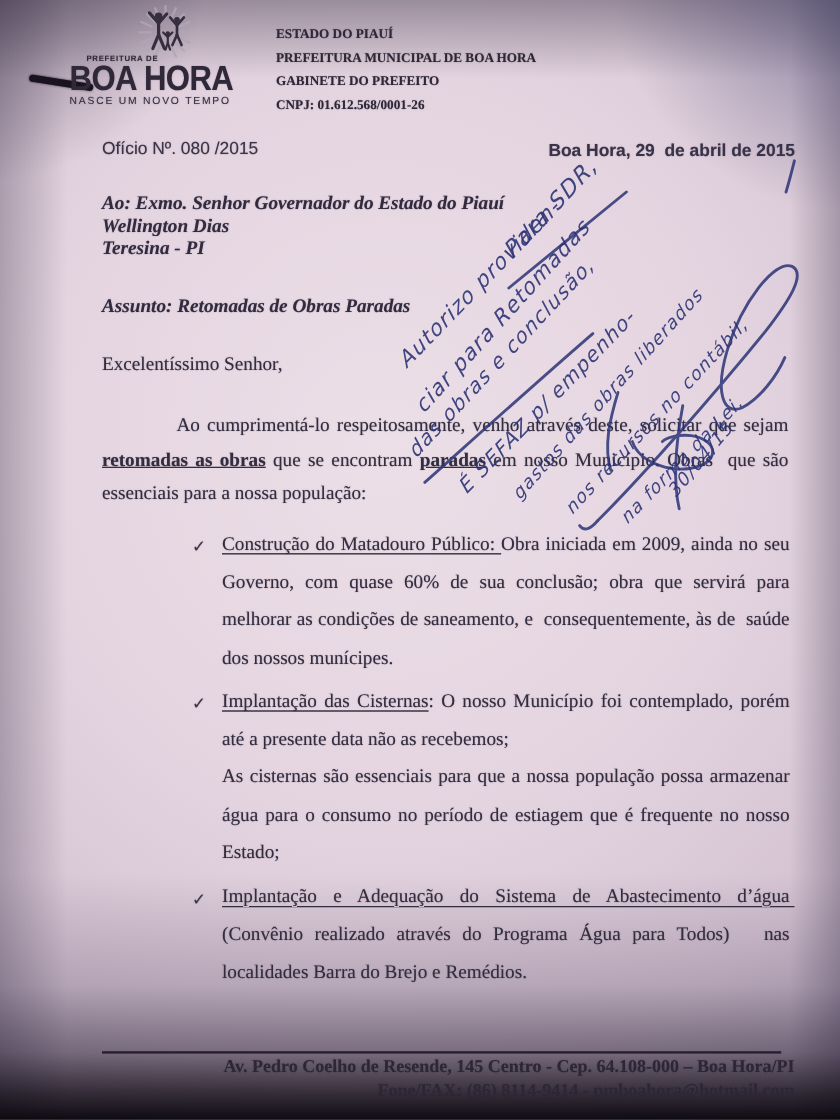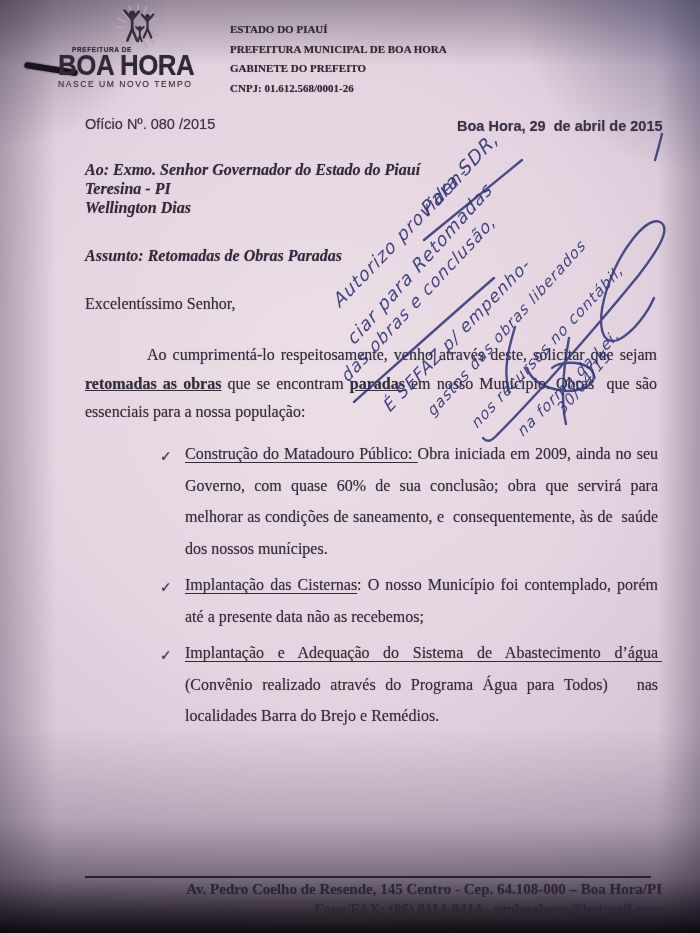--- a/index.html
+++ b/index.html
@@ -129,37 +129,37 @@
       <div>PREFEITURA MUNICIPAL DE BOA HORA</div>
       <div>GABINETE DO PREFEITO</div>
       <div>CNPJ: 01.612.568/0001-26</div>
     </div>
 
     <div class="abs oficio soft">Ofício Nº. 080 /2015</div>
     <div class="abs date soft">Boa Hora, 29  de abril de 2015</div>
 
     <div class="abs addressee soft">
       <div>Ao: Exmo. Senhor Governador do Estado do Piauí</div>
+      <div>Wellington Dias</div>
       <div>Teresina - PI</div>
-      <div>Wellington Dias</div>
     </div>
 
     <div class="abs subject soft">Assunto: Retomadas de Obras Paradas</div>
     <div class="abs salutation soft">Excelentíssimo Senhor,</div>
 
     <p class="abs body-para soft"><span>Ao cumprimentá-lo respeitosamente, venho através deste, solicitar que sejam </span><b>retomadas as obras</b><span> que se encontram </span><b>paradas</b><span> em nosso Município. Obras  que são essenciais para a nossa população:</span></p>
 
     <div class="abs bullets soft">
       <div class="bullet">
         <span class="check">✓</span>
         <div class="btxt"><span class="lead">Construção do Matadouro Público: </span><span>Obra iniciada em 2009, ainda no seu Governo, com quase 60% de sua conclusão; obra que servirá para melhorar as condições de saneamento, e  consequentemente, às de  saúde dos nossos munícipes.</span></div>
       </div>
       <div class="bullet">
         <span class="check">✓</span>
-        <div class="btxt"><span class="lead">Implantação das Cisternas</span><span>: O nosso Município foi contemplado, porém até a presente data não as recebemos;</span></div>
+        <div class="btxt"><span class="lead">Implantação das Cisternas</span><span>: O nosso Município foi contemplado, porém até a presente data não as recebemos;</span><span class="blockline">As cisternas são essenciais para que a nossa população possa armazenar água para o consumo no período de estiagem que é frequente no nosso Estado;</span></div>
       </div>
       <div class="bullet">
         <span class="check">✓</span>
         <div class="btxt"><span class="lead">Implantação e Adequação do Sistema de Abastecimento d’água </span><span>(Convênio realizado através do Programa Água para Todos)   nas localidades Barra do Brejo e Remédios.</span></div>
       </div>
     </div>
 
     <div class="abs footer-rule"></div>
     <div class="abs footer soft">
       <div>Av. Pedro Coelho de Resende, 145 Centro  -  Cep. 64.108-000 – Boa Hora/PI</div>

